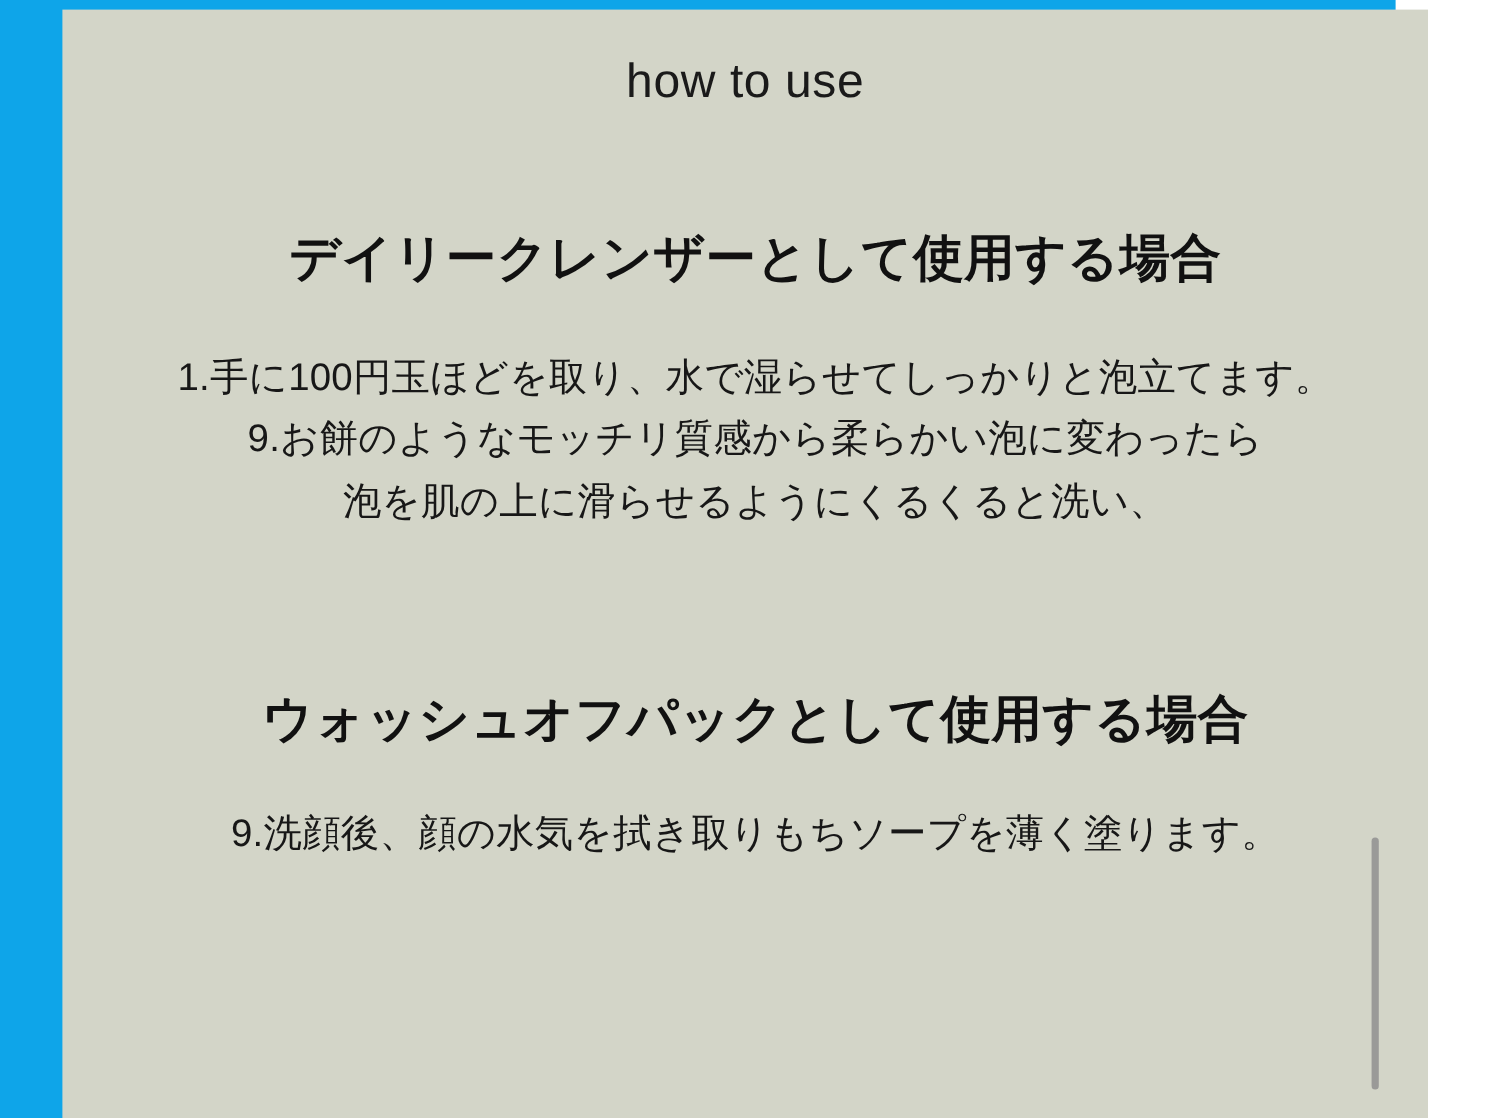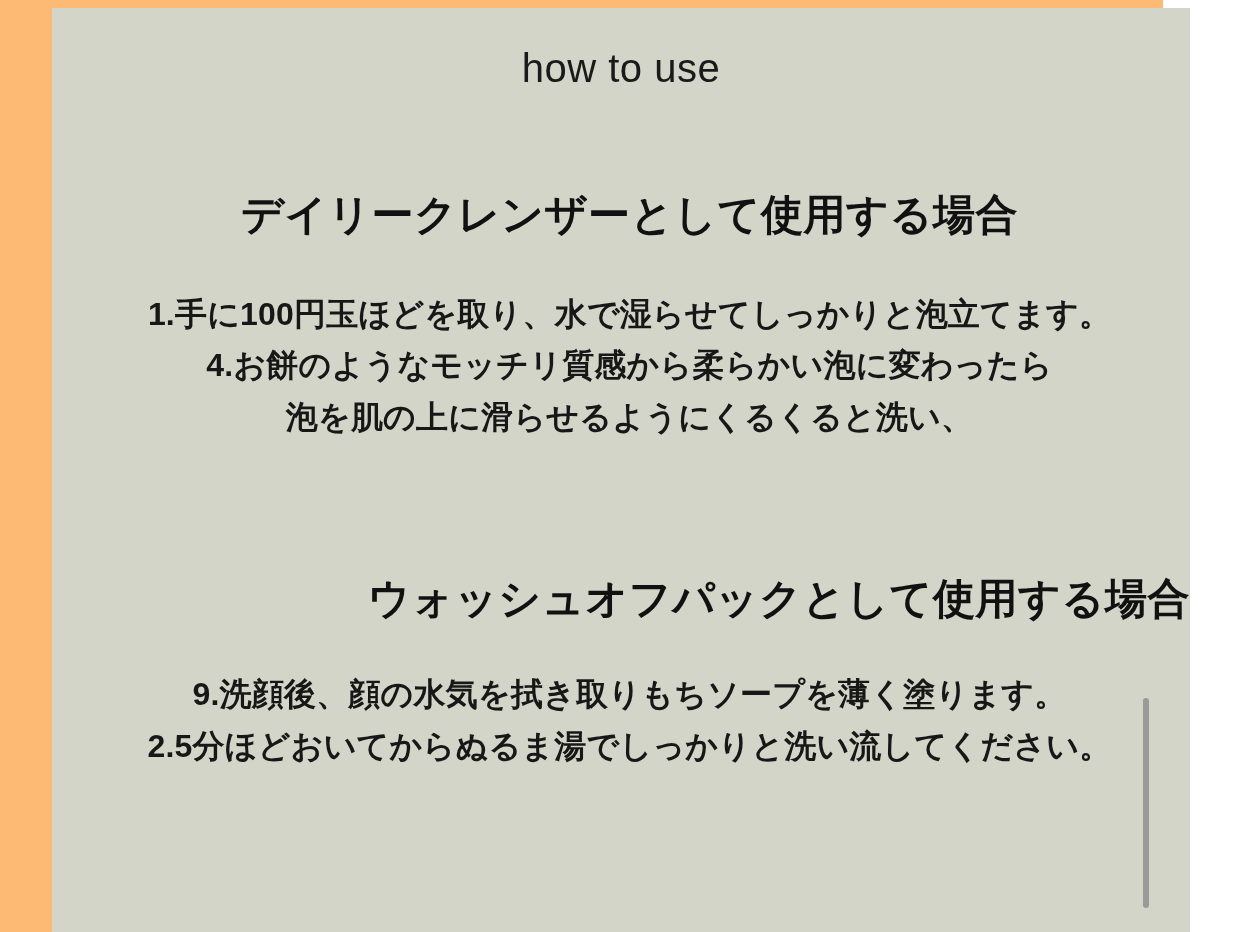--- a/index.html
+++ b/index.html
@@ -13,21 +13,21 @@
     background: #ffffff;
     font-family: "Liberation Sans", "DejaVu Sans", sans-serif;
     overflow: hidden;
   }
 
   
   .page {
     position: relative;
     width: 1163px;
     height: 932px;
-    background: #fdba74;
+    background: #0ea5e9;
     box-sizing: border-box;
   }
 
   .panel {
     position: absolute;
     left: 52px;
     top: 8px;
     width: 1138px;
     height: 924px;
     background: #d3d5c8;
@@ -65,32 +65,31 @@
     letter-spacing: 0.5px;
     line-height: 1.3;
   }
 
   .section-1 .section-title {
     margin-top: 96px;
   }
 
   .section-2 .section-title {
     margin-top: 128px;
-    text-align: right;
   }
 
   .steps {
     margin: 0;
     padding: 0;
     list-style: none;
   }
 
   .step {
     font-size: 32px;
-    font-weight: 700;
+    font-weight: 400;
     color: #171717;
     line-height: 1.62;
     letter-spacing: 0.2px;
   }
 
   .section-1 .steps {
     margin-top: 46px;
   }
 
   .section-2 .steps {
@@ -124,30 +123,29 @@
 
   <div class="panel">
     <div class="content">
 
       <div class="eyebrow">how to use</div>
 
       <div class="section section-1">
         <h2 class="section-title">デイリークレンザーとして使用する場合</h2>
         <ul class="steps">
           <li class="step">1.手に100円玉ほどを取り、水で湿らせてしっかりと泡立てます。</li>
-          <li class="step">4.お餅のようなモッチリ質感から柔らかい泡に変わったら</li>
+          <li class="step">9.お餅のようなモッチリ質感から柔らかい泡に変わったら</li>
           <li class="step">泡を肌の上に滑らせるようにくるくると洗い、</li>
         </ul>
       </div>
 
       <div class="section section-2">
         <h2 class="section-title">ウォッシュオフパックとして使用する場合</h2>
         <ul class="steps">
           <li class="step">9.洗顔後、顔の水気を拭き取りもちソープを薄く塗ります。</li>
-          <li class="step">2.5分ほどおいてからぬるま湯でしっかりと洗い流してください。</li>
         </ul>
       </div>
 
     </div>
   </div>
 
   <div class="scrollbar-track">
     <div class="scrollbar-thumb"></div>
   </div>
 

